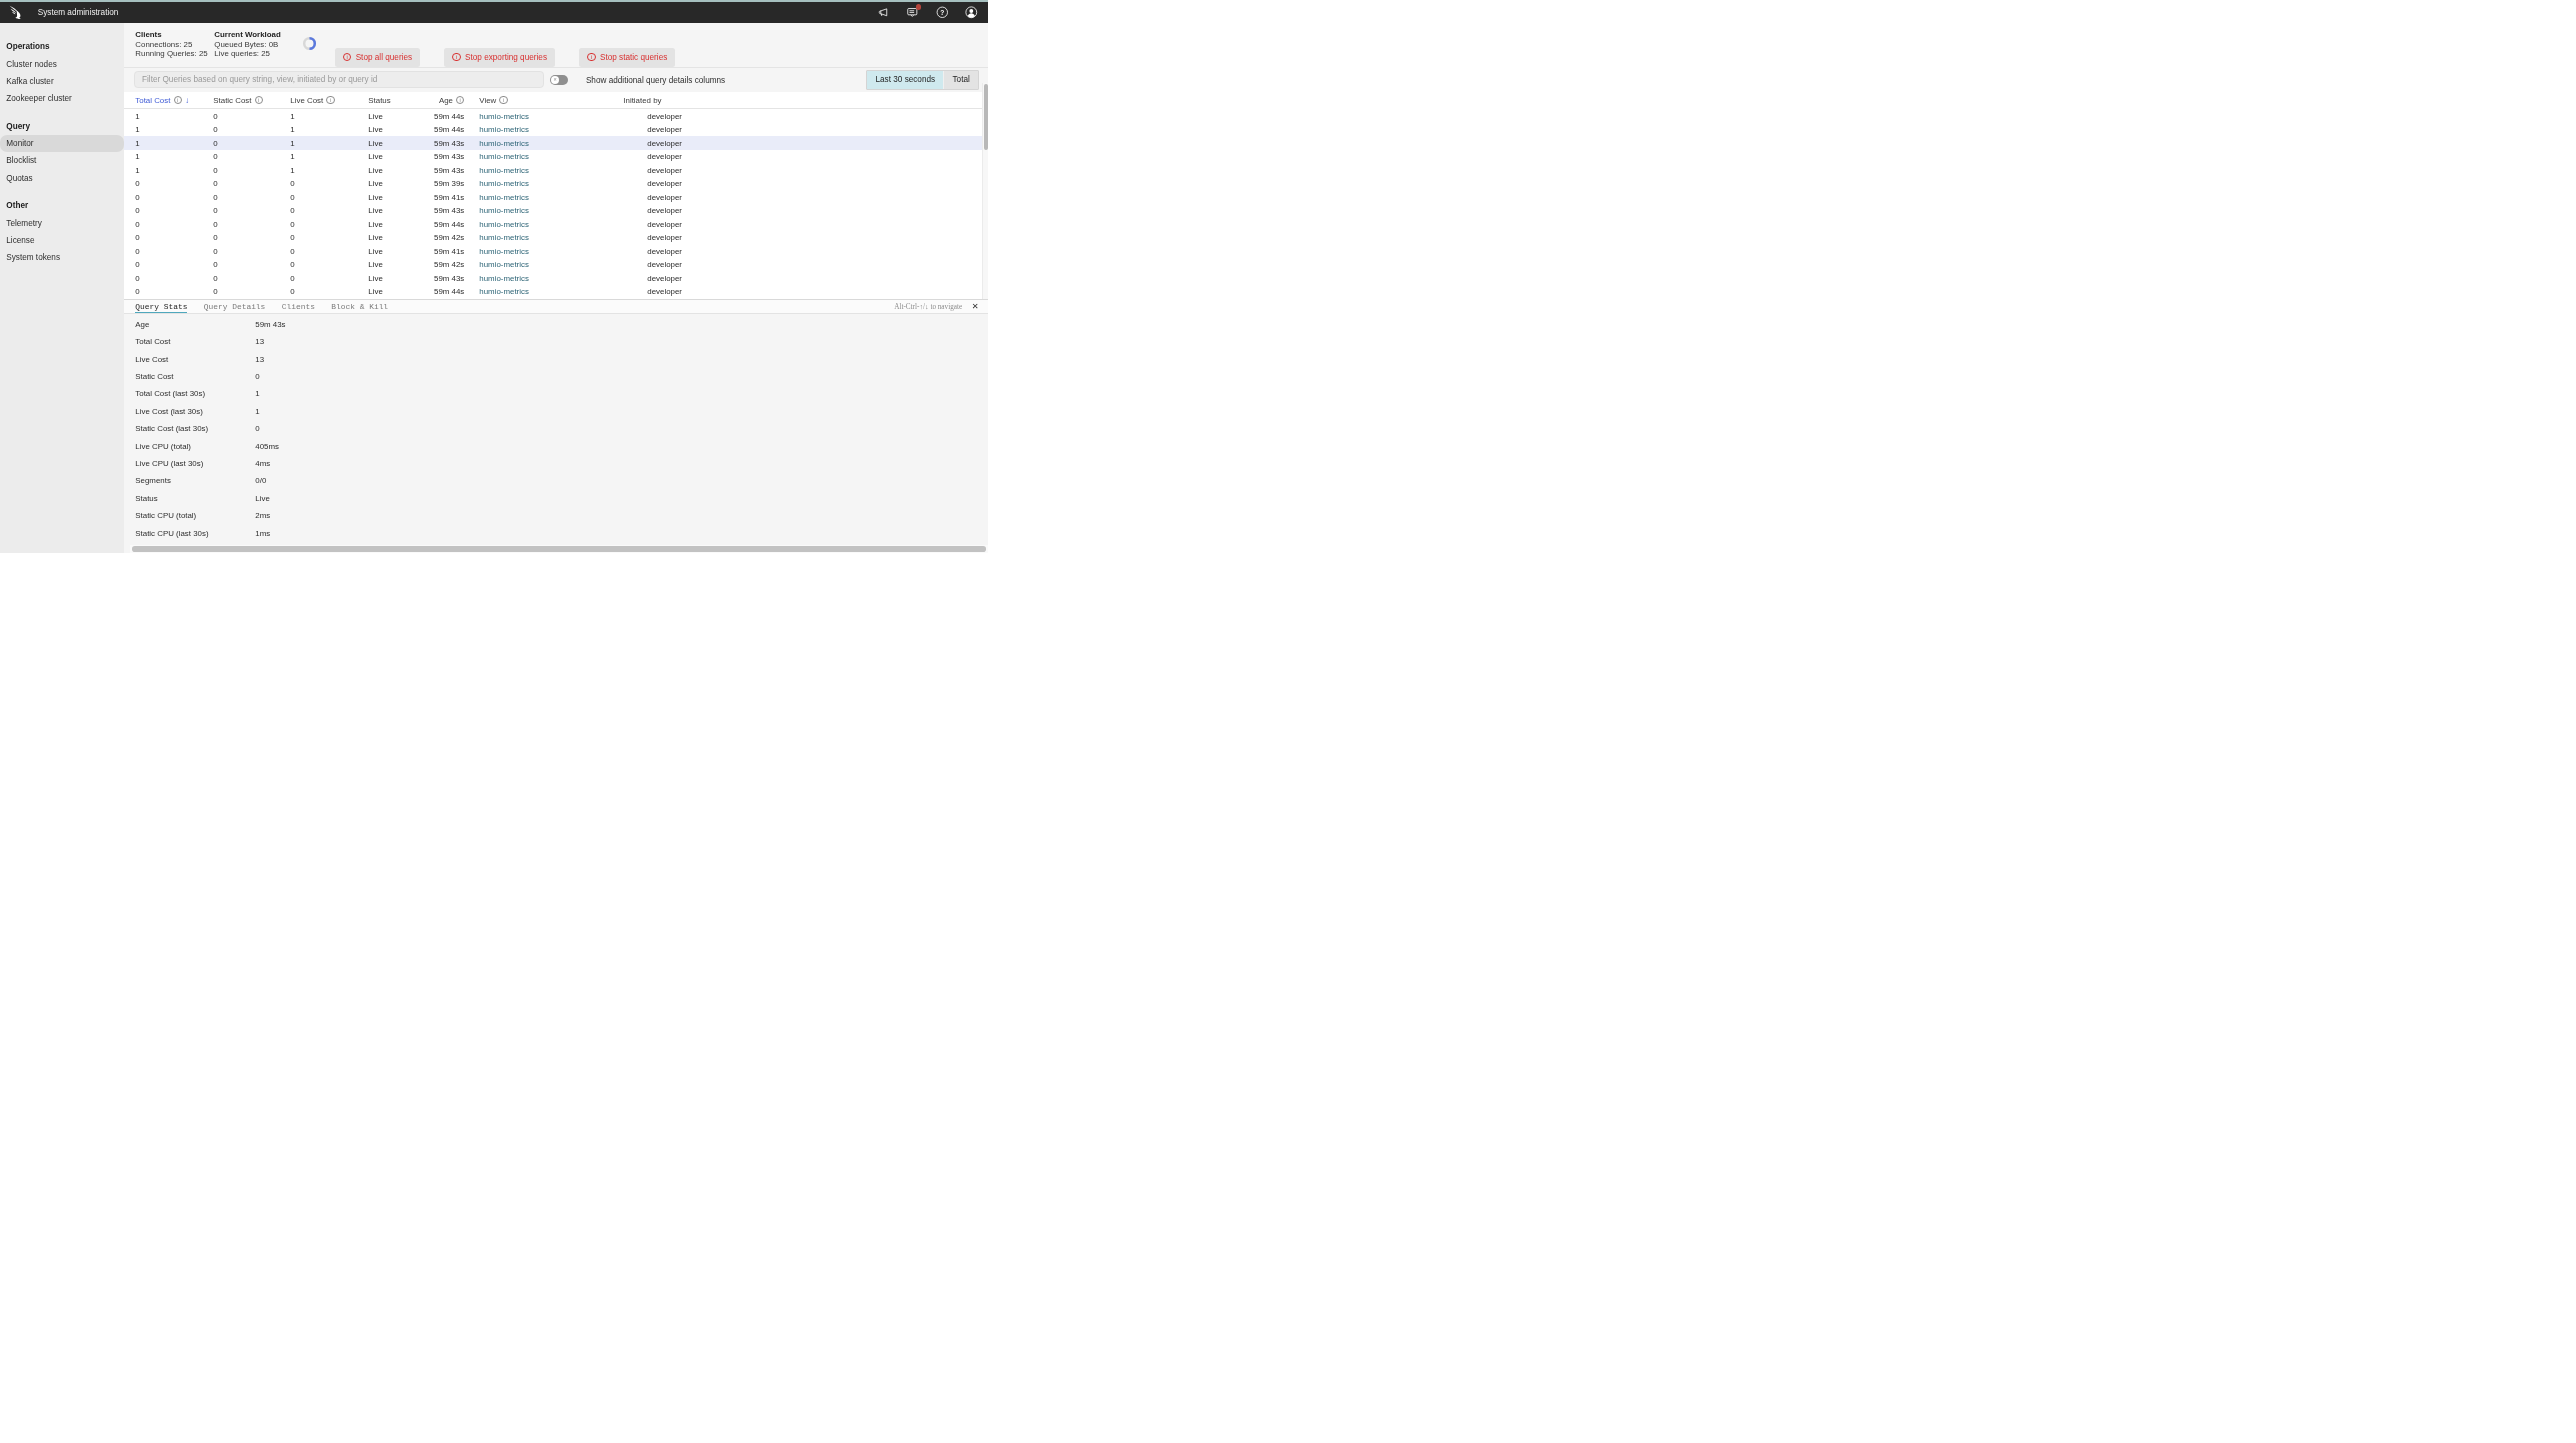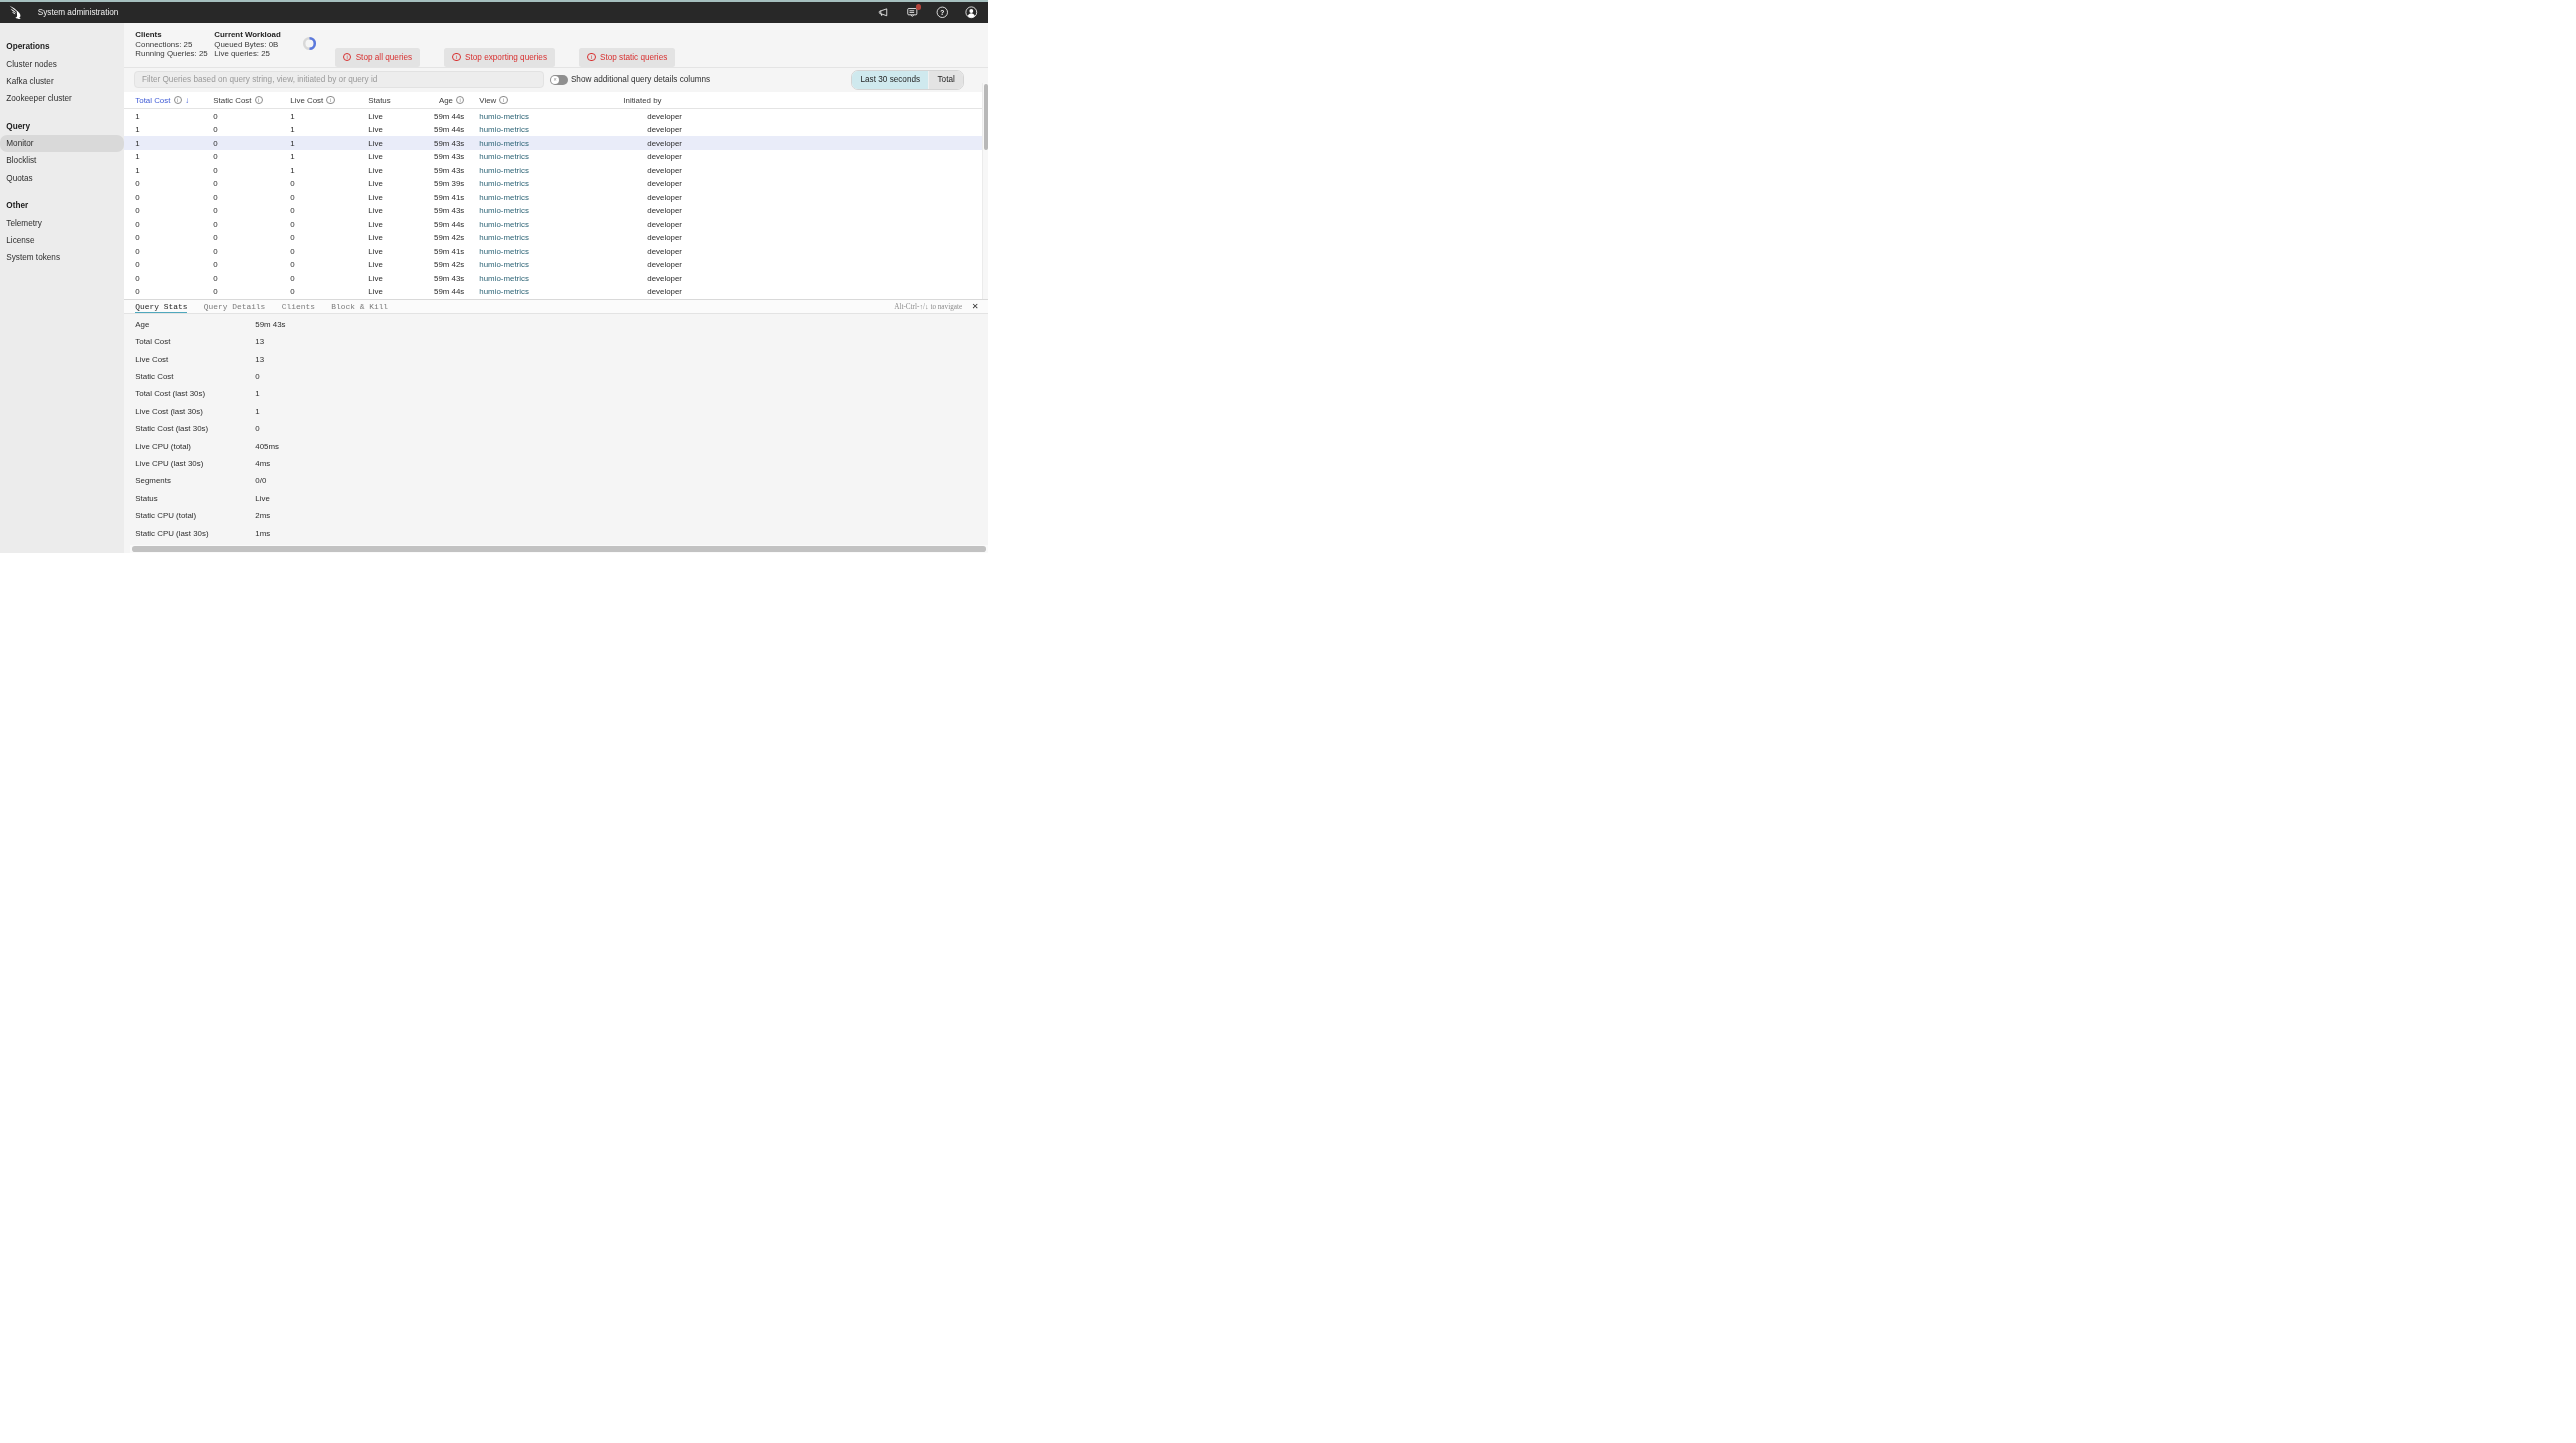--- a/index.html
+++ b/index.html
@@ -32,25 +32,25 @@
   .statblock.clients { width: 79px; }
   .statblock.workload { width: 74px; }
   .spinner { margin-left: 14px; margin-top: 6.3px; width: 15px; height: 15px; }
   .actionbtns { display: flex; gap: 24px; margin-left: 17.6px; margin-top: 18px; align-items: flex-end; }
   .stopbtn { display: flex; align-items: center; gap: 4.4px; background: #e3e3e3; border: none; border-radius: 2.5px; height: 19px; padding: 0 8.2px; color: #d83030; font-size: 8.2px; cursor: pointer; white-space: nowrap; font-family: inherit; }
   .info-i { display: inline-flex; width: 8.2px; height: 8.2px; border: 0.6px solid currentColor; border-radius: 50%; align-items: center; justify-content: center; font-size: 5.7px; flex-shrink: 0; font-style: normal; }
   
   .filterrow { height: 24px; display: flex; align-items: center; padding-left: 10px; }
   .filterinput { width: 410px; height: 17px; background: #ededed; border: 0.6px solid #e2e2e2; border-radius: 3.8px; padding: 0 7px; font-size: 8.2px; color: #333; font-family: inherit; outline: none; }
   .filterinput::placeholder { color: #9a9a9a; }
-  .togglewrap { margin-left: 6.3px; display: flex; align-items: flex-start; gap: 3px; }
+  .togglewrap { margin-left: 6.3px; display: flex; align-items: flex-end; gap: 18px; }
   .toggle { width: 17.6px; height: 9.5px; background: #8f8f8f; border-radius: 5px; position: relative; cursor: pointer; flex-shrink: 0; }
   .knob { position: absolute; left: 0.6px; top: 0.6px; width: 8.2px; height: 8.2px; background: #fff; border-radius: 50%; display: flex; align-items: center; justify-content: center; font-size: 4.4px; color: #8f8f8f; }
   .togglelabel { font-size: 8.2px; color: #2e2e2e; }
-  .segmented { margin-left: auto; margin-right: 24px; display: flex; border: 0.6px solid #d4d4d4; border-radius: 7px; overflow: hidden; }
+  .segmented { margin-left: auto; margin-right: 9px; display: flex; border: 0.6px solid #d4d4d4; border-radius: 1px; overflow: hidden; }
   .segbtn { height: 17.6px; padding: 0 8.2px; font-size: 8.2px; display: flex; align-items: center; background: #e3e3e3; color: #1f1f1f; border: none; cursor: pointer; font-family: inherit; }
   .segbtn + .segbtn { border-left: 0.6px solid #f0f0f0; }
   .segbtn.active { background: #cfe9ee; }
   
   .tablewrap { height: 207px; background: #ffffff; position: relative; }
   .thead { display: flex; height: 17.6px; align-items: center; border-bottom: 0.6px solid #e4e4e4; font-size: 7.9px; color: #3c3c3c; padding-left: 11.3px; }
   .hcol { display: flex; align-items: center; gap: 3.2px; cursor: pointer; }
   .hcol .info-i { color: #8b8b8b; width: 8.2px; height: 8.2px; font-size: 5.7px; }
   .hcol.sorted .col-label, .hcol.sorted .sort-arrow { color: #3f5bd6; }
   .sort-arrow { font-size: 8.2px; }

